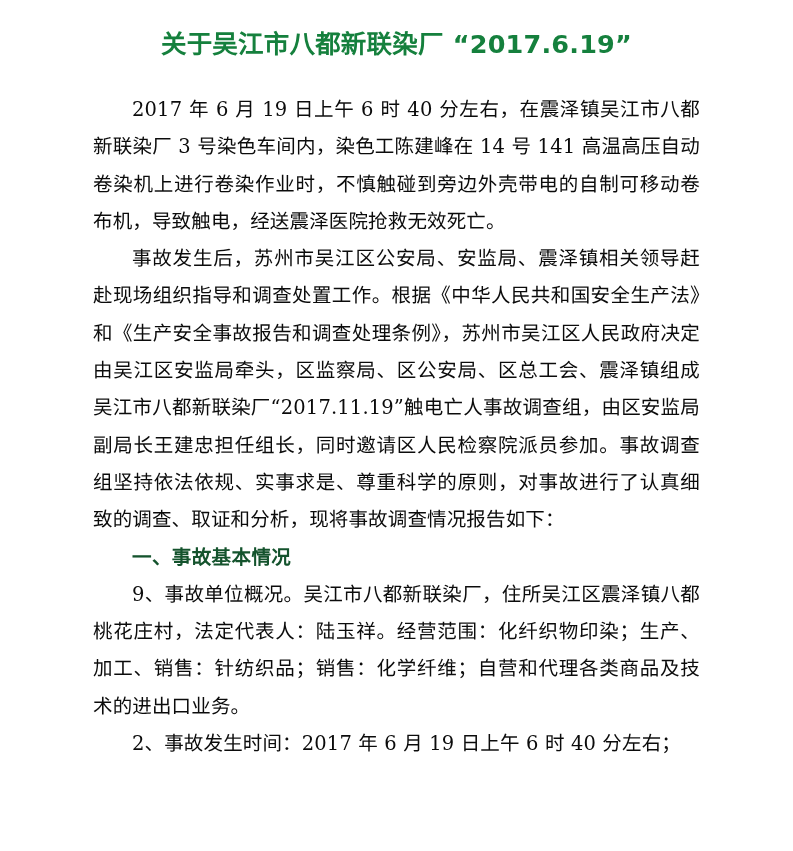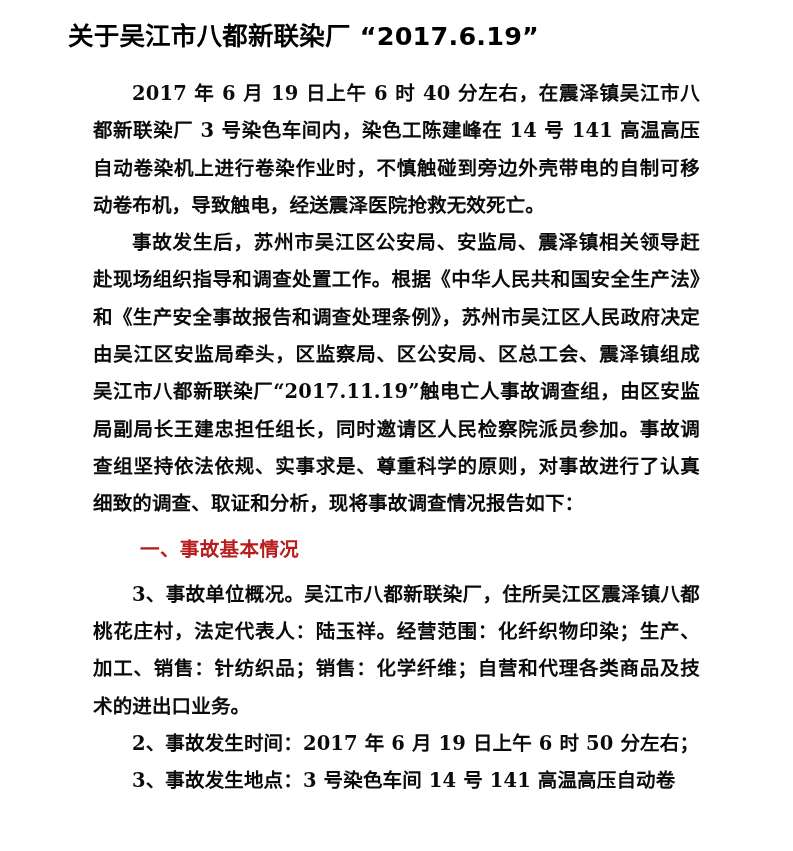--- a/index.html
+++ b/index.html
@@ -21,29 +21,29 @@
     position: relative;
     width: 793px;
     height: 851px;
     background: #ffffff;
     box-sizing: border-box;
     overflow: hidden;
   }
 
   
   .doc-title {
-    margin: 8px;
+    margin: 16px;
     padding: 10px 60px 0 60px;
-    text-align: left;
+    text-align: center;
     font-family: "DejaVu Sans", "Liberation Sans", sans-serif;
     font-weight: 700;
     font-size: 25.5px;
     line-height: 37px;
     letter-spacing: 0.2px;
-    color: #000000;
+    color: #15803d;
   }
   .doc-title .title-line {
     display: block;
     white-space: pre;
   }
 
   
   .doc-body {
     padding: 12px 93px 0 93px;
     box-sizing: border-box;
@@ -53,56 +53,54 @@
     margin: 0;
     font-family: "DejaVu Serif", "Liberation Serif", serif;
     font-size: 19.5px;
     line-height: 37.3px;
     color: #0b0b0b;
     text-align: justify;
     text-justify: inter-ideograph;
     text-indent: 0;
     word-break: break-all;
     letter-spacing: 0.15px;
-    font-weight: bold;
   }
 
   .para.indent {
     text-indent: 2em;
   }
 
   .section-heading {
-    margin: 8px;
+    margin: 0;
     font-family: "DejaVu Sans", "Liberation Sans", sans-serif;
     font-weight: 700;
     font-size: 19.5px;
     line-height: 37.3px;
     text-indent: 2em;
-    color: #b91c1c;
+    color: #14532d;
     letter-spacing: 0.4px;
   }
 </style>
 </head>
 <body>
 
 <div class="page">
 
   <h1 class="doc-title">
     <span class="title-line">关于吴江市八都新联染厂 “2017.6.19”</span>
   </h1>
 
   <div class="doc-body">
 
     <p class="para indent">2017 年 6 月 19 日上午 6 时 40 分左右，在震泽镇吴江市八都新联染厂 3 号染色车间内，染色工陈建峰在 14 号 141 高温高压自动卷染机上进行卷染作业时，不慎触碰到旁边外壳带电的自制可移动卷布机，导致触电，经送震泽医院抢救无效死亡。</p>
 
     <p class="para indent">事故发生后，苏州市吴江区公安局、安监局、震泽镇相关领导赶赴现场组织指导和调查处置工作。根据《中华人民共和国安全生产法》和《生产安全事故报告和调查处理条例》，苏州市吴江区人民政府决定由吴江区安监局牵头，区监察局、区公安局、区总工会、震泽镇组成吴江市八都新联染厂“2017.11.19”触电亡人事故调查组，由区安监局副局长王建忠担任组长，同时邀请区人民检察院派员参加。事故调查组坚持依法依规、实事求是、尊重科学的原则，对事故进行了认真细致的调查、取证和分析，现将事故调查情况报告如下：</p>
 
     <p class="section-heading">一、事故基本情况</p>
 
-    <p class="para indent">3、事故单位概况。吴江市八都新联染厂，住所吴江区震泽镇八都桃花庄村，法定代表人：陆玉祥。经营范围：化纤织物印染；生产、加工、销售：针纺织品；销售：化学纤维；自营和代理各类商品及技术的进出口业务。</p>
+    <p class="para indent">9、事故单位概况。吴江市八都新联染厂，住所吴江区震泽镇八都桃花庄村，法定代表人：陆玉祥。经营范围：化纤织物印染；生产、加工、销售：针纺织品；销售：化学纤维；自营和代理各类商品及技术的进出口业务。</p>
 
-    <p class="para indent">2、事故发生时间：2017 年 6 月 19 日上午 6 时 50 分左右；</p>
+    <p class="para indent">2、事故发生时间：2017 年 6 月 19 日上午 6 时 40 分左右；</p>
 
-    <p class="para indent">3、事故发生地点：3 号染色车间 14 号 141 高温高压自动卷</p>
 
   </div>
 
 </div>
 
 </body></html>

